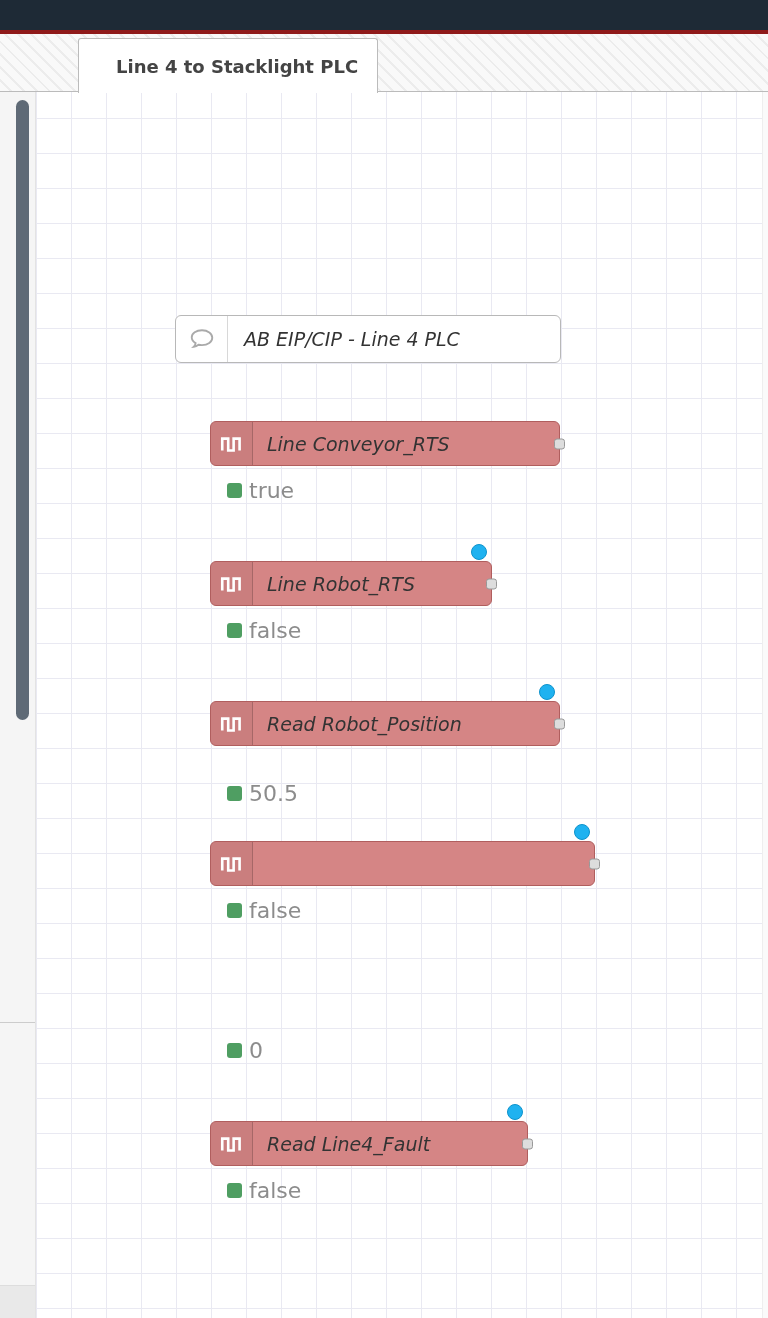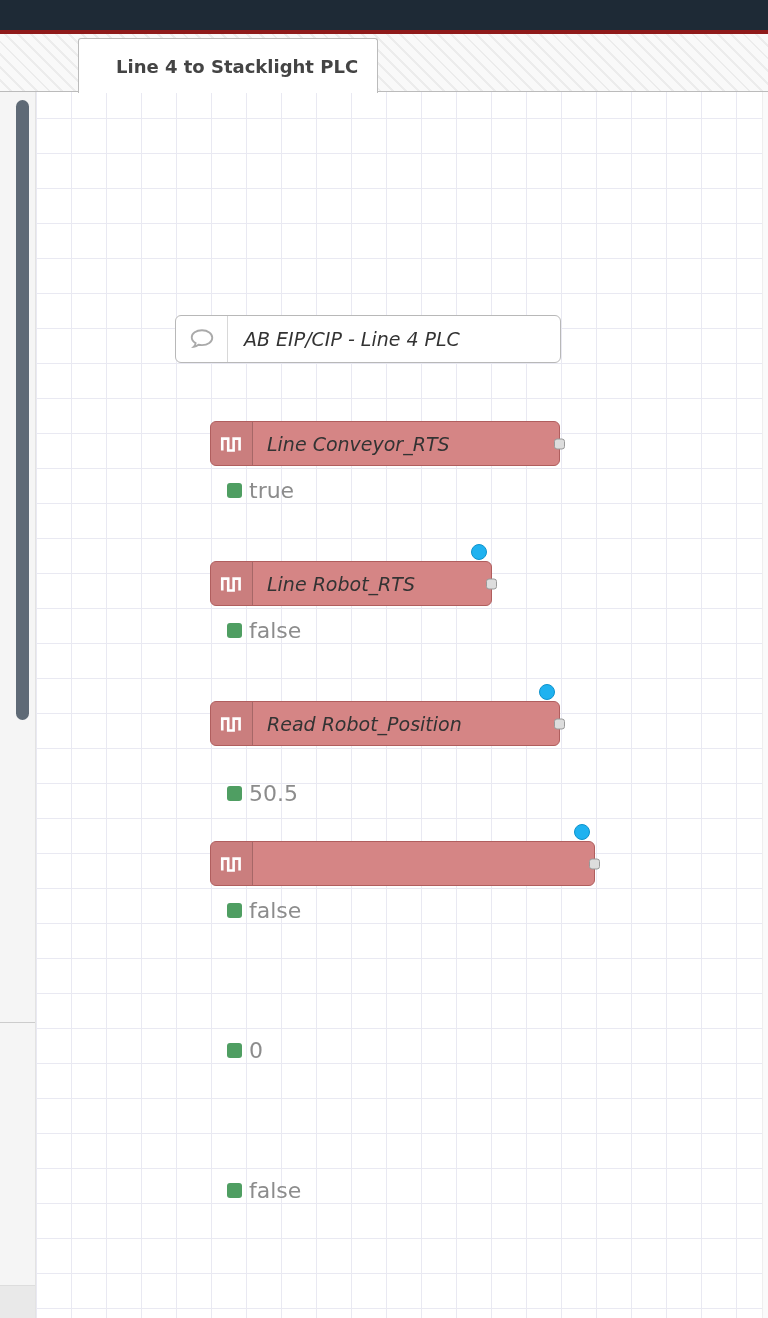--- a/index.html
+++ b/index.html
@@ -151,20 +151,30 @@
     <div class="node-status" style="left:191px; top:806px;">
       <span class="status-dot"></span>
       <span class="status-text">false</span>
     </div>
 
     <div class="node-status" style="left:191px; top:946px;">
       <span class="status-dot"></span>
       <span class="status-text">0</span>
     </div>
 
+    <div class="flow-node changed" style="left:174px; top:1029px; width:318px;">
+      <div class="node-icon-region">
+        <svg width="26" height="26" viewBox="0 0 24 24">
+            <path d="M3 18 V7 H8.5 V18 H13.5 V7 H19 V18" fill="none" stroke="#fff" stroke-width="2.4"></path>
+          </svg>
+      </div>
+      <span class="node-label">Read Line4_Fault</span>
+      <div class="node-port"></div>
+      <div class="changed-dot"></div>
+    </div>
     <div class="node-status" style="left:191px; top:1086px;">
       <span class="status-dot"></span>
       <span class="status-text">false</span>
     </div>
 
     <div class="canvas-scroll-track"></div>
   </div>
 
 </div>
 

